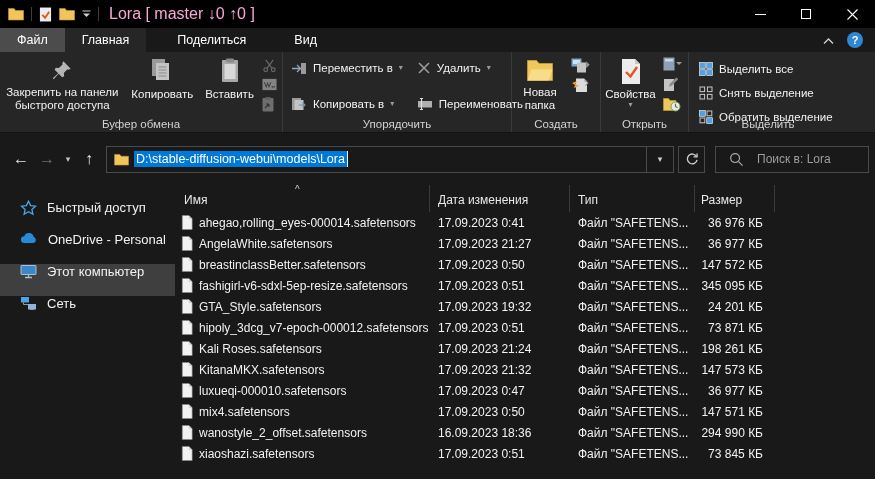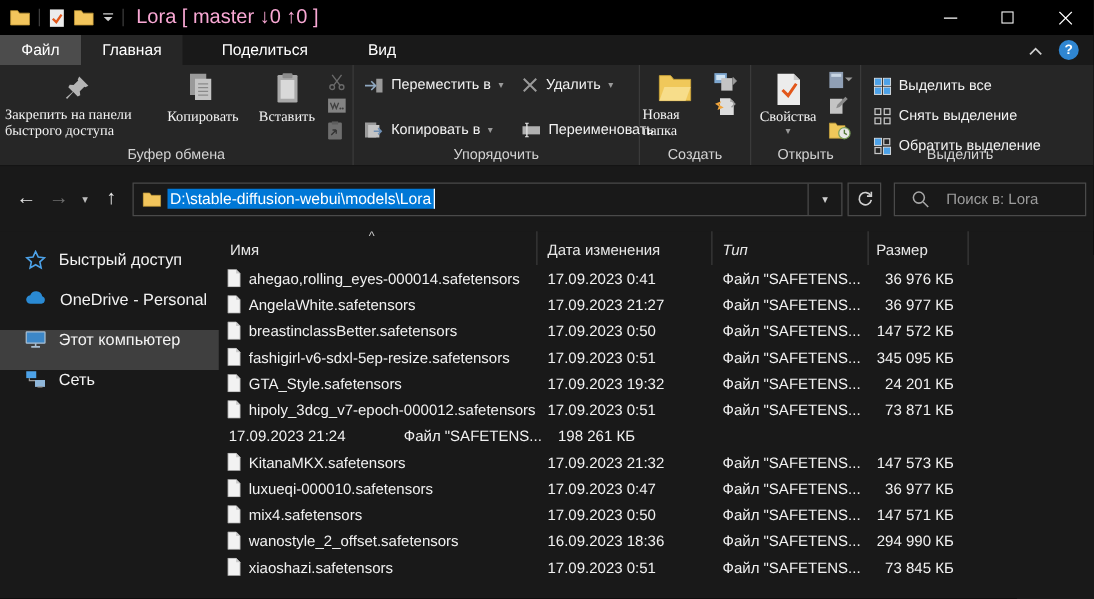--- a/index.html
+++ b/index.html
@@ -23,21 +23,21 @@
   .tab-gap{width:14px;}
   .tabbar-right{margin-left:auto;display:flex;align-items:center;gap:12px;padding-right:12px;}
   .help-btn{width:16px;height:16px;border-radius:50%;background:#2f86d2;color:#fff;font-size:11px;font-weight:bold;
     display:flex;align-items:center;justify-content:center;}
 
   
   .ribbon{position:absolute;top:52px;left:0;right:0;height:81px;background:#262626;display:flex;border-bottom:1px solid #141414;box-sizing:border-box;}
   .rgroup{position:relative;height:100%;border-right:1px solid #3a3a3a;box-sizing:border-box;flex:none;}
   .rgroup-label{position:absolute;bottom:2px;left:0;right:0;text-align:center;font-size:11.5px;color:#d2d2d2;white-space:nowrap;}
   .rg-inner{display:flex;height:60px;align-items:stretch;}
-  .bigbtn{display:flex;flex-direction:column;align-items:center;padding:3px 4px 0 4px;font-size:11.5px;line-height:13px;color:#f2f2f2;font-family:Liberation Serif, serif;}
+  .bigbtn{display:flex;flex-direction:column;align-items:center;padding:3px 4px 0 4px;font-size:11.5px;line-height:13px;text-align:center;color:#f2f2f2;}
   .bigbtn .bicon{height:32px;display:flex;align-items:center;justify-content:center;margin-bottom:1px;}
   .smallstack{display:flex;flex-direction:column;gap:4px;padding:6px 5px 0 3px;}
   .smallstack .sicon{height:16px;display:flex;align-items:center;}
   .org-col{display:flex;flex-direction:column;gap:20px;padding:8px 6px 0 8px;}
   .srow{display:flex;align-items:center;gap:6px;height:22px;font-size:11.5px;white-space:nowrap;color:#f2f2f2;}
   .dd{font-size:8px;color:#9a9a9a;line-height:8px;}
   .vdiv{width:1px;background:#3a3a3a;margin:10px 2px 22px 2px;}
   .sel-col{display:flex;flex-direction:column;gap:2px;padding:6px 8px 0 10px;}
 
   
@@ -58,21 +58,21 @@
   .main{position:absolute;top:185px;left:0;right:0;bottom:0;}
   .sidebar{position:absolute;left:0;top:0;width:175px;bottom:0;padding-top:15px;box-sizing:border-box;}
   .side-item{height:32px;display:flex;align-items:flex-start;gap:10px;padding-left:20px;font-size:13px;color:#f2f2f2;white-space:nowrap;}
   .side-selected{background:#3f3f3f;}
 
   .pane{position:absolute;left:175px;right:0;top:0;bottom:0;font-size:12px;}
   .lheader{position:relative;height:27px;display:flex;color:#e8e8e8;}
   .hcol{display:flex;align-items:flex-end;padding-bottom:5px;border-right:1px solid #3a3a3a;box-sizing:border-box;}
   .h-name{width:255px;padding-left:9px;}
   .h-date{width:140px;padding-left:8px;}
-  .h-type{width:125px;padding-left:8px;font-style:italic;}
+  .h-type{width:125px;padding-left:8px;}
   .h-size{width:80px;padding-left:6px;}
   .sort-caret{position:absolute;top:-1px;left:120px;font-size:10px;color:#cfcfcf;}
 
   .frow{height:21px;display:flex;align-items:center;color:#f2f2f2;}
   .c-name{width:255px;display:flex;align-items:center;gap:6px;padding-left:6px;box-sizing:border-box;white-space:nowrap;overflow:hidden;}
   .c-date{width:140px;padding-left:8px;box-sizing:border-box;white-space:nowrap;}
   .c-type{width:125px;padding-left:8px;box-sizing:border-box;white-space:nowrap;overflow:hidden;}
   .c-size{width:80px;text-align:right;padding-right:12px;box-sizing:border-box;white-space:nowrap;}
 </style>
 </head>
@@ -537,20 +537,29 @@
                   <path d="M8 .5V4h3.5" fill="#c9c9c9"></path>
                 </svg>
               </span>
               <span class="fname">hipoly_3dcg_v7-epoch-000012.safetensors</span>
             </span>
             <span class="c-date">17.09.2023 0:51</span>
             <span class="c-type">Файл "SAFETENS...</span>
             <span class="c-size">73 871 КБ</span>
           </div>
           <div class="frow">
+            <span class="c-name">
+              <span>
+                <svg width="12" height="15" viewBox="0 0 12 16">
+                  <path d="M1 .5h7L11.5 4v11.5H1z" fill="#f2f2f2" stroke="#8a8a8a" stroke-width="0.6"></path>
+                  <path d="M8 .5V4h3.5" fill="#c9c9c9"></path>
+                </svg>
+              </span>
+              <span class="fname">Kali Roses.safetensors</span>
+            </span>
             <span class="c-date">17.09.2023 21:24</span>
             <span class="c-type">Файл "SAFETENS...</span>
             <span class="c-size">198 261 КБ</span>
           </div>
           <div class="frow">
             <span class="c-name">
               <span>
                 <svg width="12" height="15" viewBox="0 0 12 16">
                   <path d="M1 .5h7L11.5 4v11.5H1z" fill="#f2f2f2" stroke="#8a8a8a" stroke-width="0.6"></path>
                   <path d="M8 .5V4h3.5" fill="#c9c9c9"></path>

